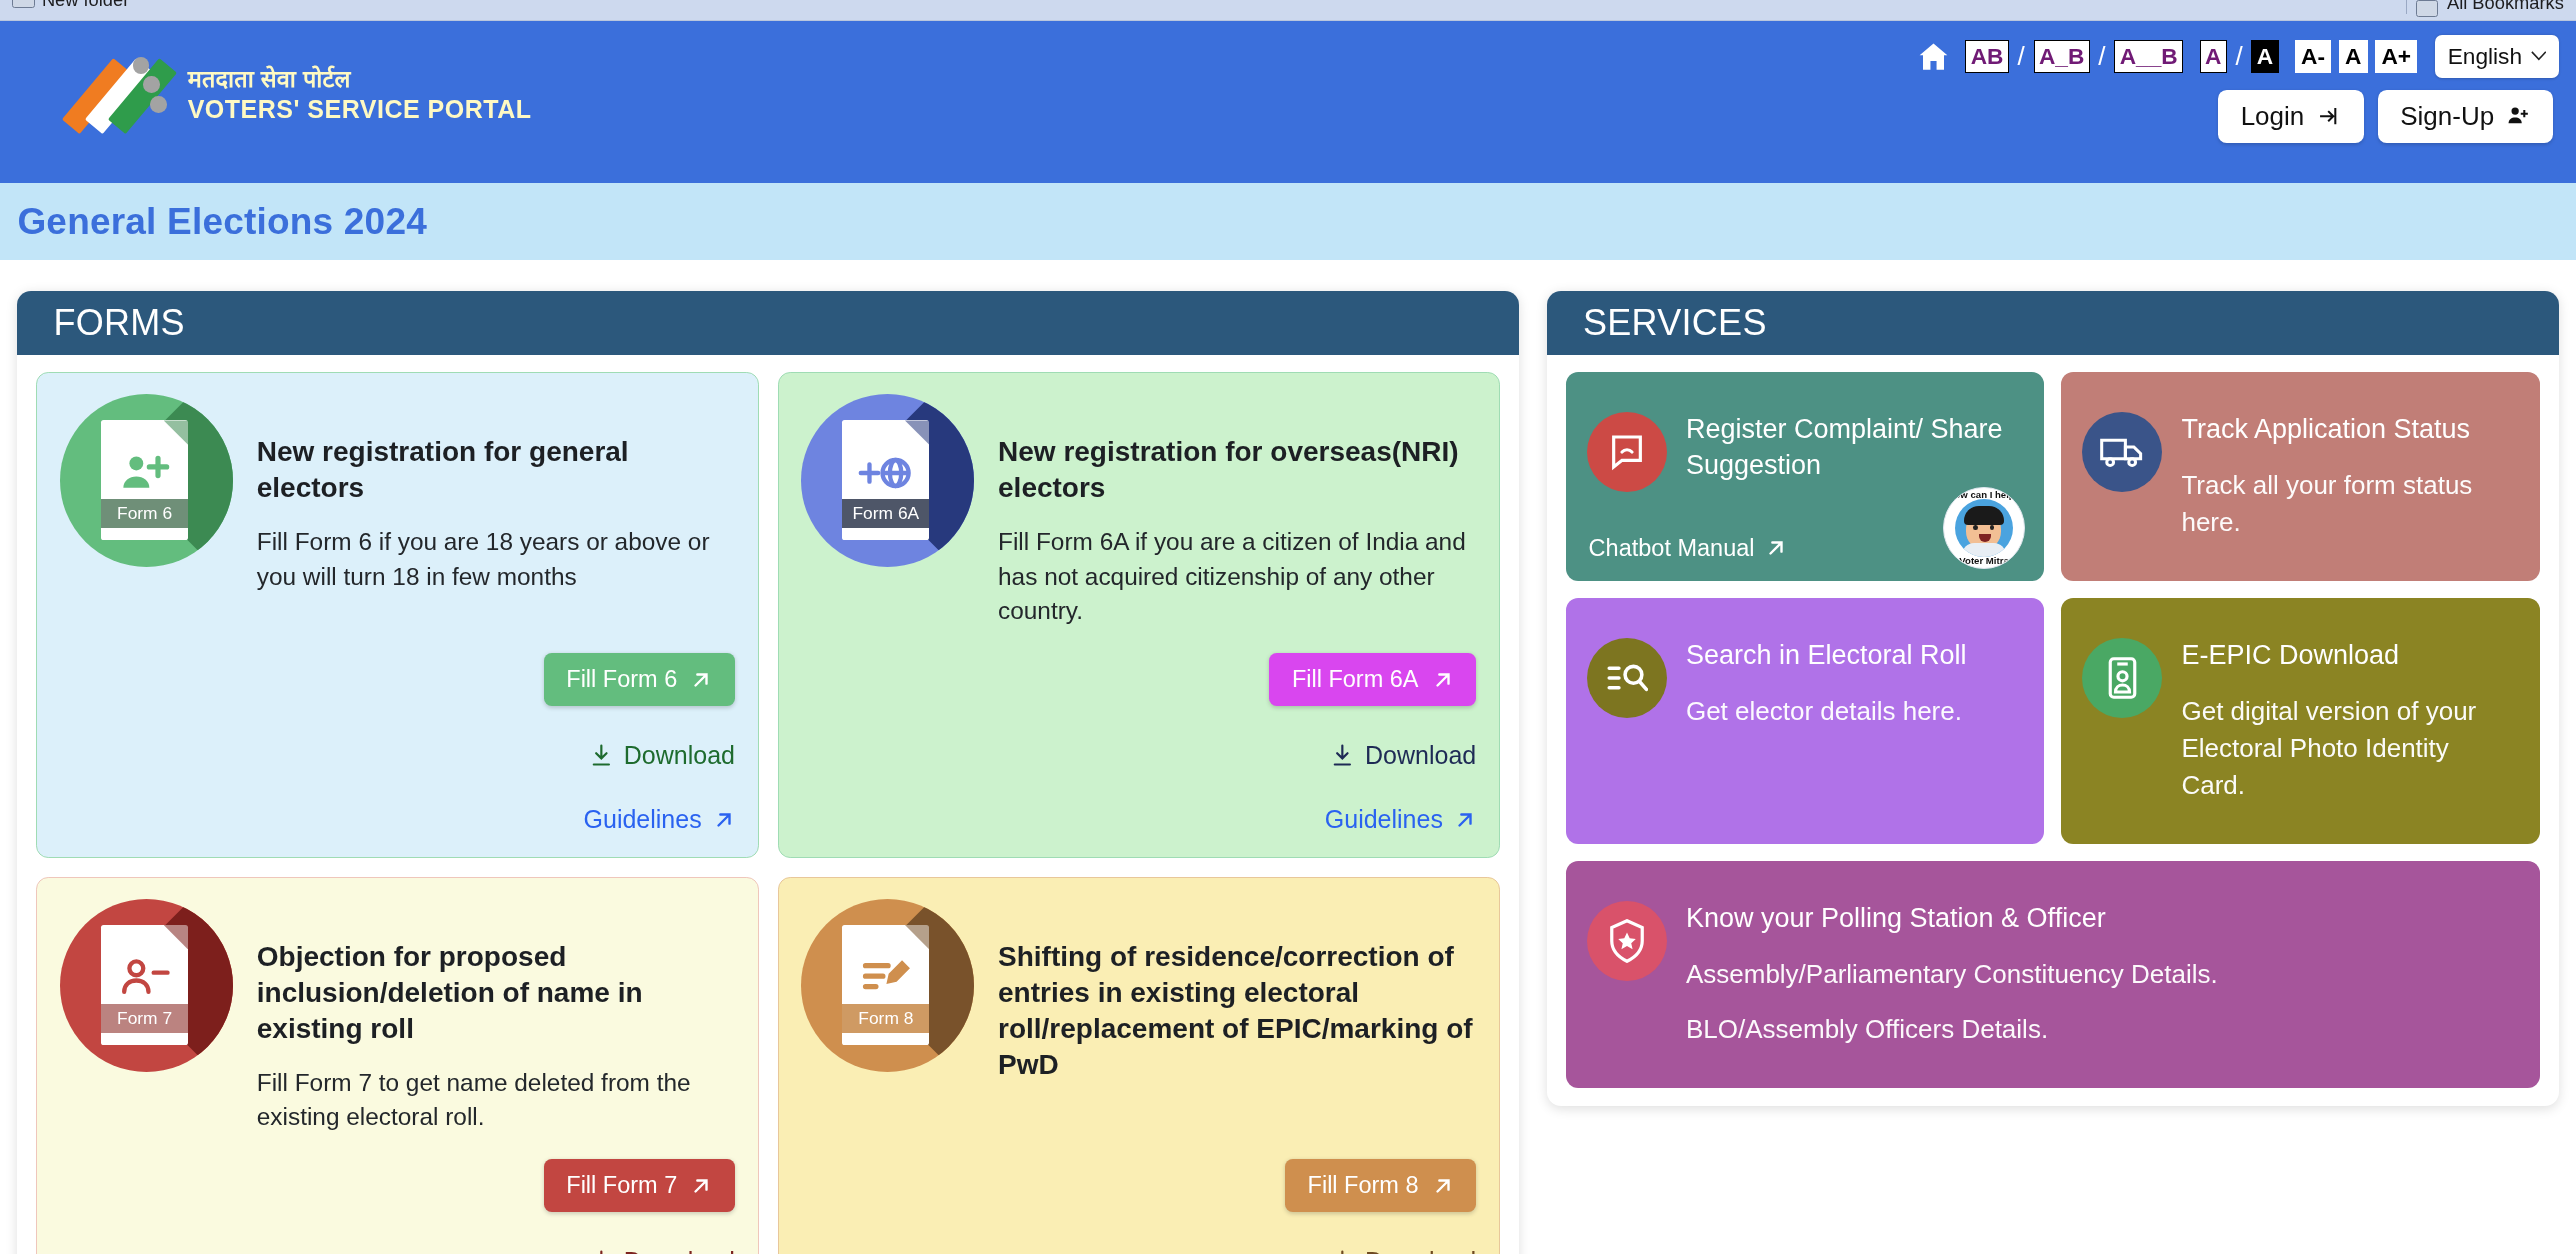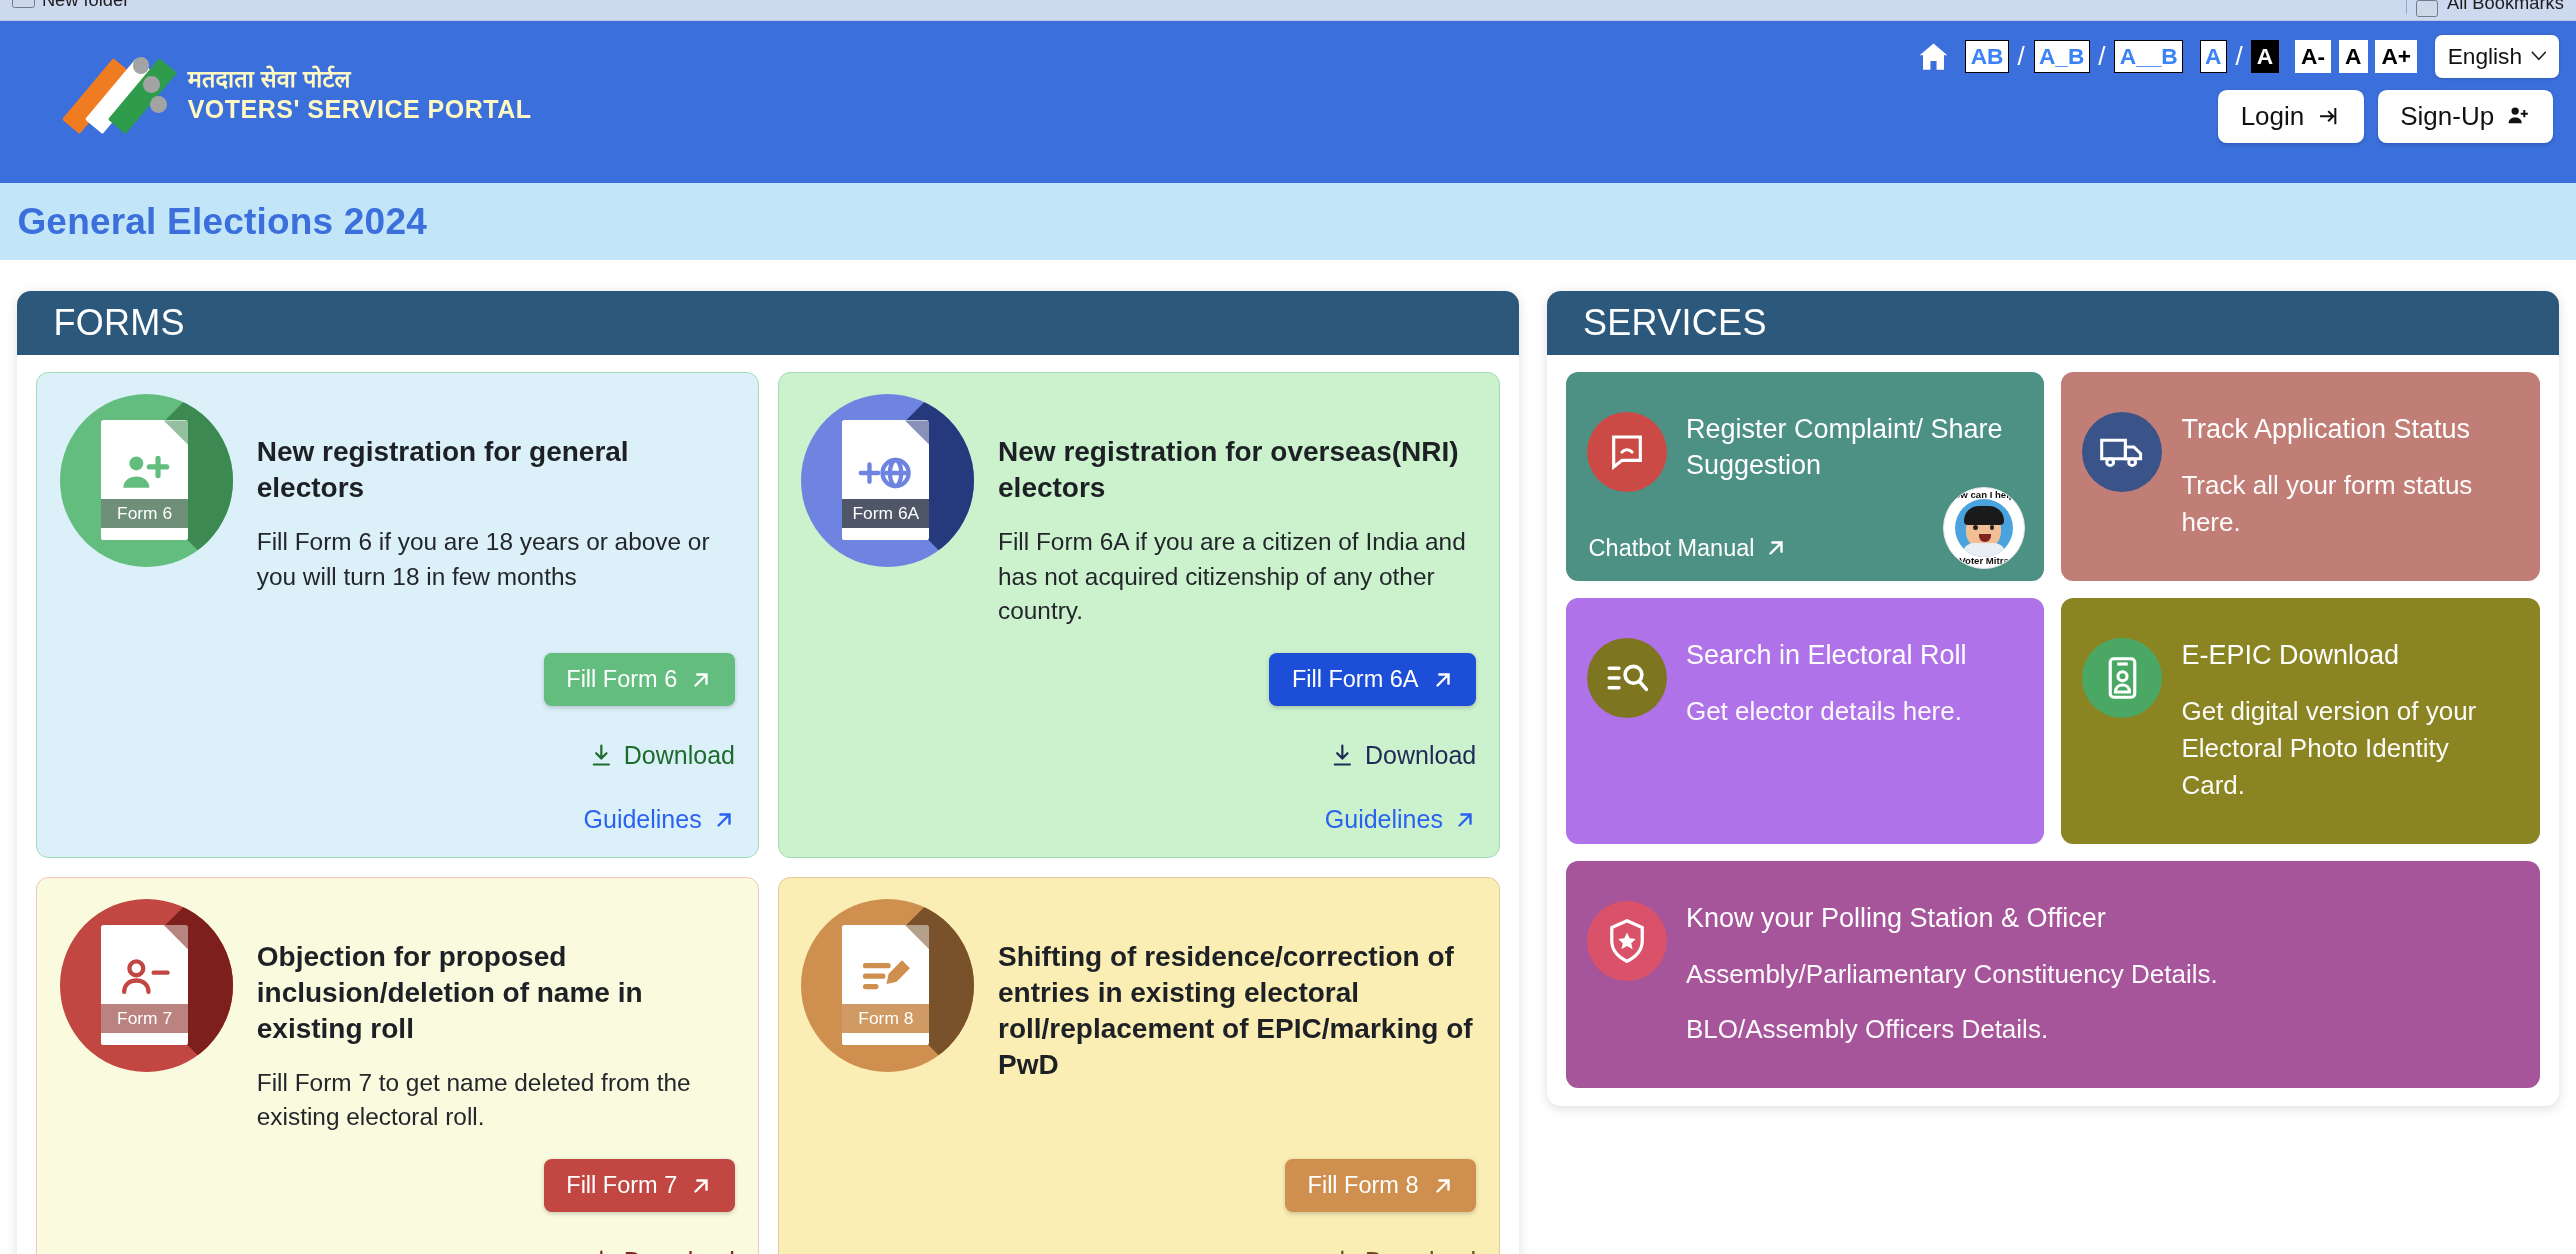--- a/index.html
+++ b/index.html
@@ -53,21 +53,21 @@
   .brand-hi { font-size: 23.5px; font-weight: 700; letter-spacing: 0.2px; }
   .brand-en { font-size: 25px; font-weight: 800; letter-spacing: 0.5px; }
 
   .header-right {
     position: absolute; right: 17.4px; top: 14px;
     display: flex; flex-direction: column; align-items: flex-end; gap: 12.2px;
   }
   .a11y-row { display: flex; align-items: center; gap: 7.8px; }
   .home-ic { width: 37px; height: 35px; margin-right: 5.2px; }
   .a11y-box {
-    background: #fff; color: #3b82f6; border: 1.7px solid #000;
+    background: #fff; color: #701a75; border: 1.7px solid #000;
     font-size: 22.7px; font-weight: 700; padding: 0 4.4px;
     min-width: 26px; height: 33px; line-height: 30px; text-align: center;
     font-family: "Liberation Sans", sans-serif;
   }
   .a11y-box.inverted { background: #000; color: #fff; }
   .a11y-plain {
     background: #fff; color: #000; border: none;
     font-size: 22.7px; font-weight: 600; padding: 0 6.1px;
     height: 33px; line-height: 33px; text-align: center; min-width: 24.4px;
   }
@@ -338,21 +338,21 @@
             <span class="doc-label" style="background:#4e5668">Form 6A</span>
           </div>
         </div>
       </div>
       <div class="fc-text">
         <div class="fc-title">New registration for overseas(NRI) electors</div>
         <div class="fc-desc">Fill Form 6A if you are a citizen of India and has not acquired citizenship of any other country.</div>
       </div>
     </div>
     <div class="fc-actions">
-      <button class="fill-btn" style="background:#1d4ed8">
+      <button class="fill-btn" style="background:#d946ef">
         <span>Fill Form 6A</span>
         <svg width="22" height="22" viewBox="0 0 24 24" fill="none" stroke="#ffffff" stroke-width="2.6" stroke-linecap="round">
                   <path d="M6 18 18 6M8 6h10v10"></path>
                 </svg>
       </button>
       <span class="link-dl" style="color:#1e2a55">
         <svg width="22.7" height="26" viewBox="0 0 24 26" fill="none" stroke="#1e2a55" stroke-width="2.3" stroke-linecap="round">
                   <path d="M12 2v13M6.5 10 12 15.5 17.5 10"></path>
                   <path d="M4 22h16"></path>
                 </svg>

